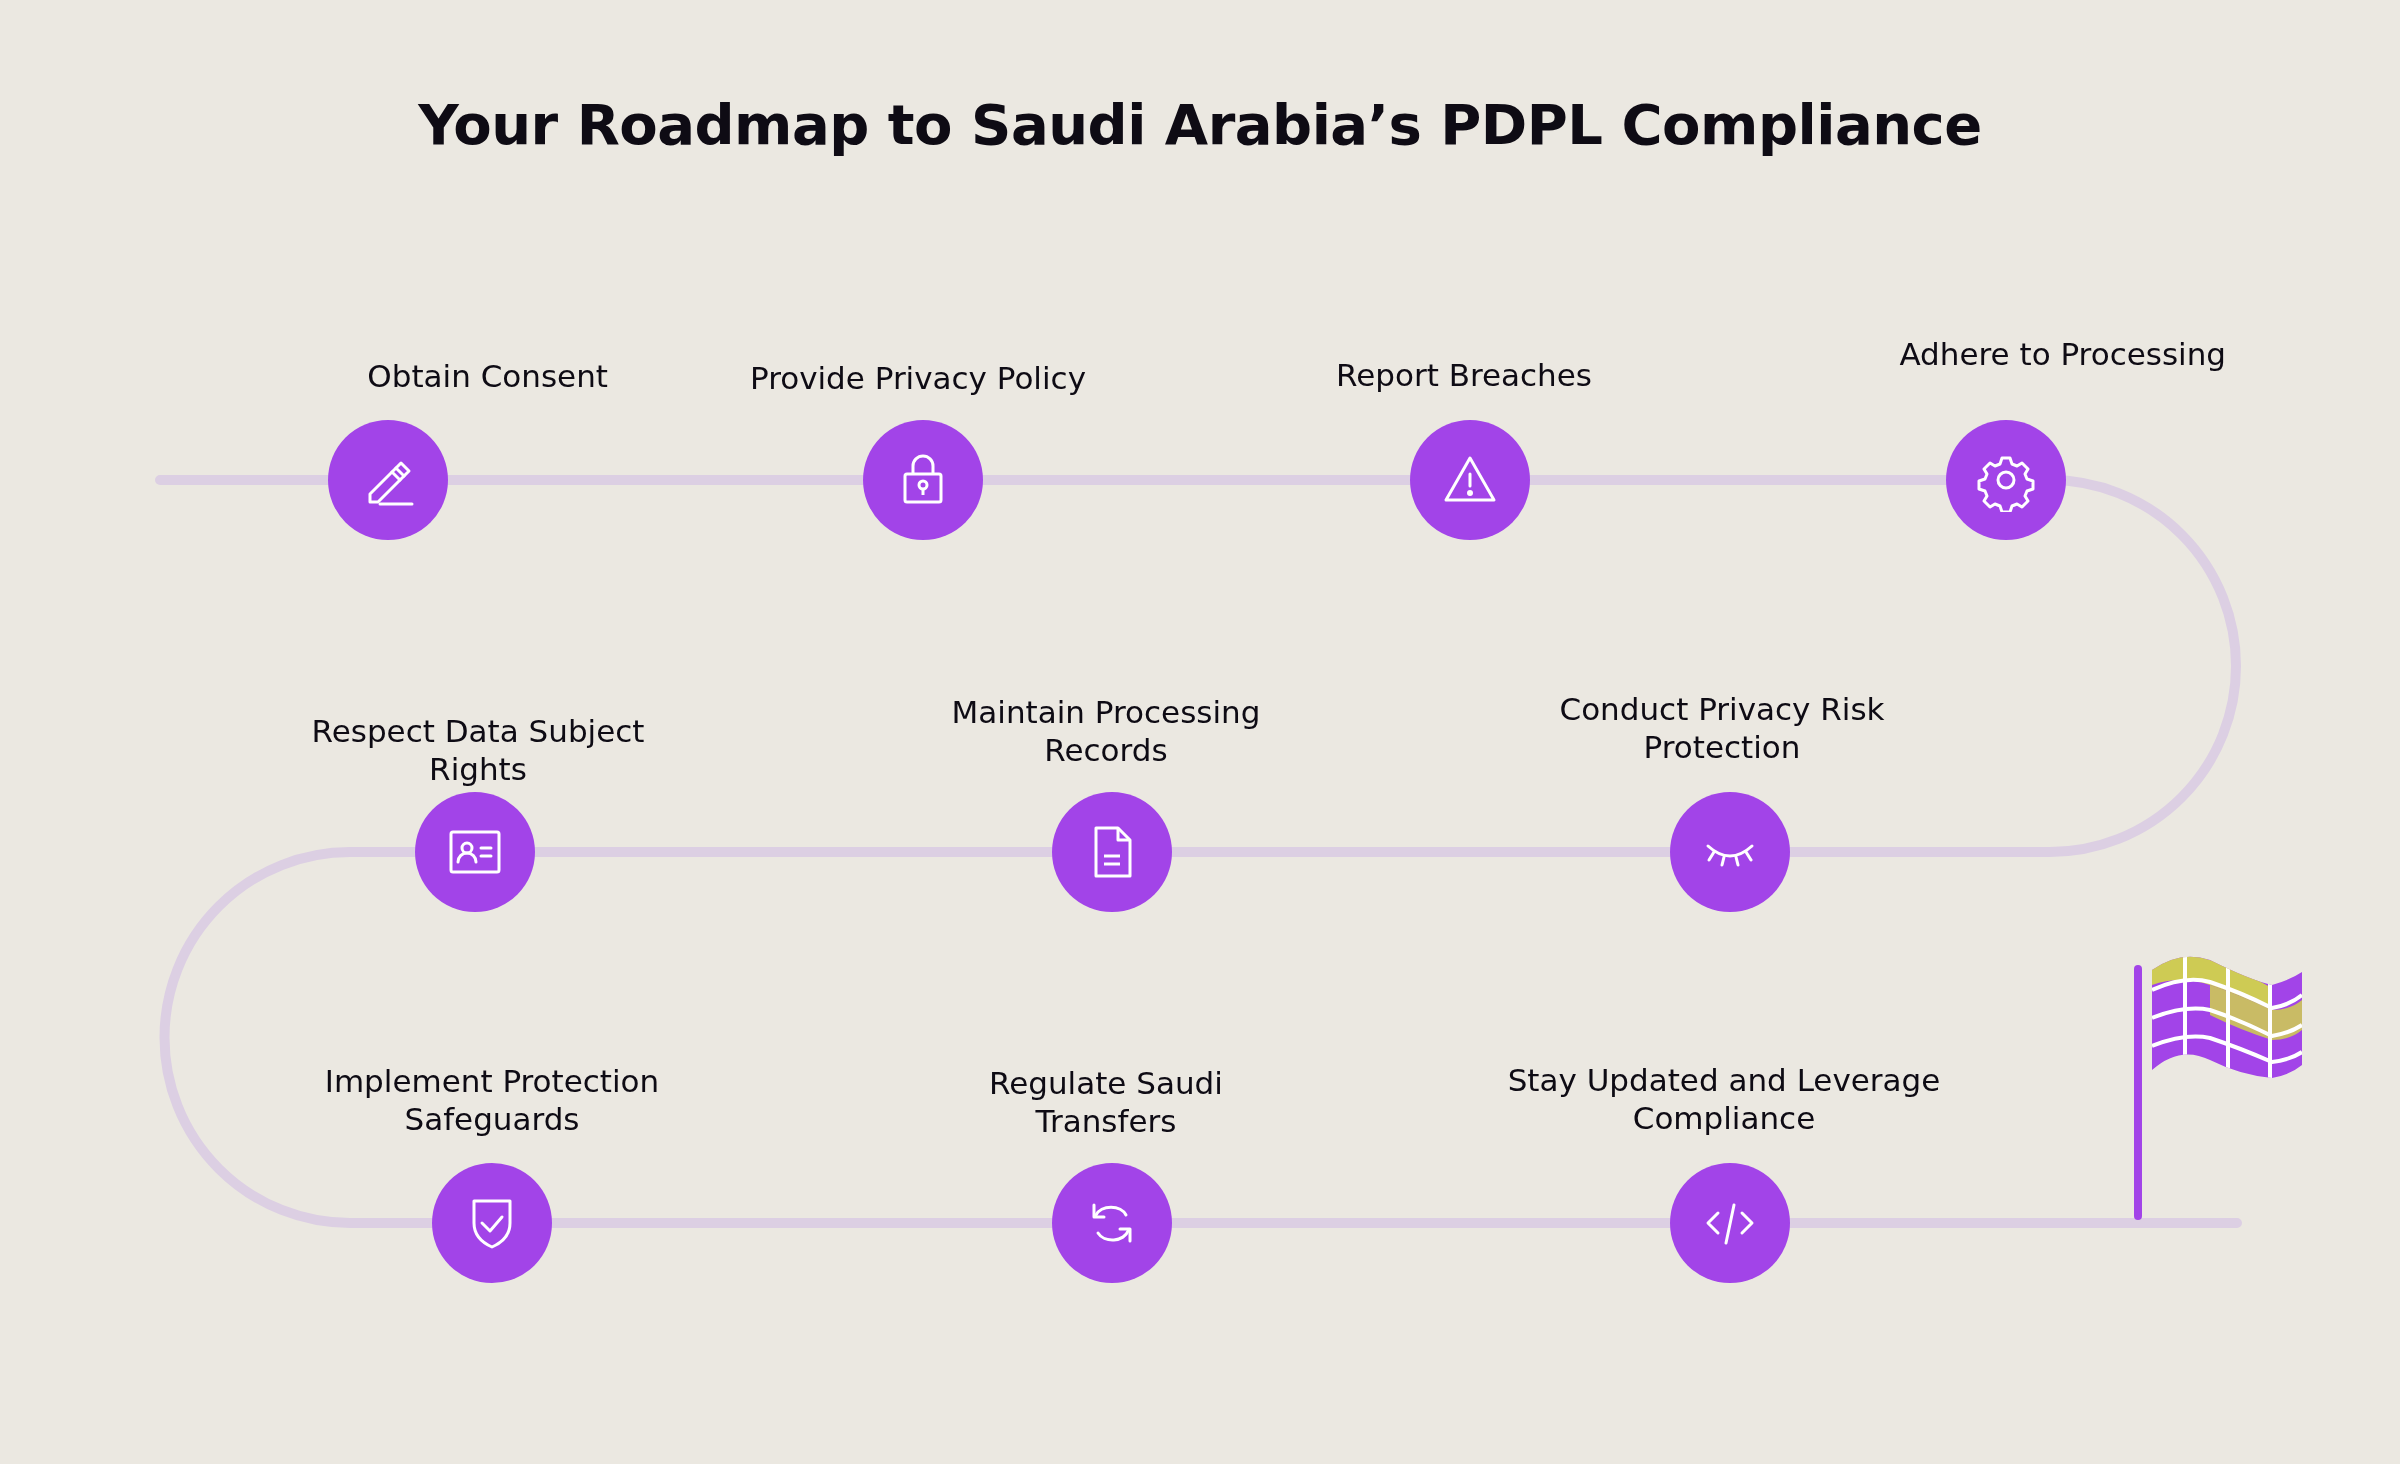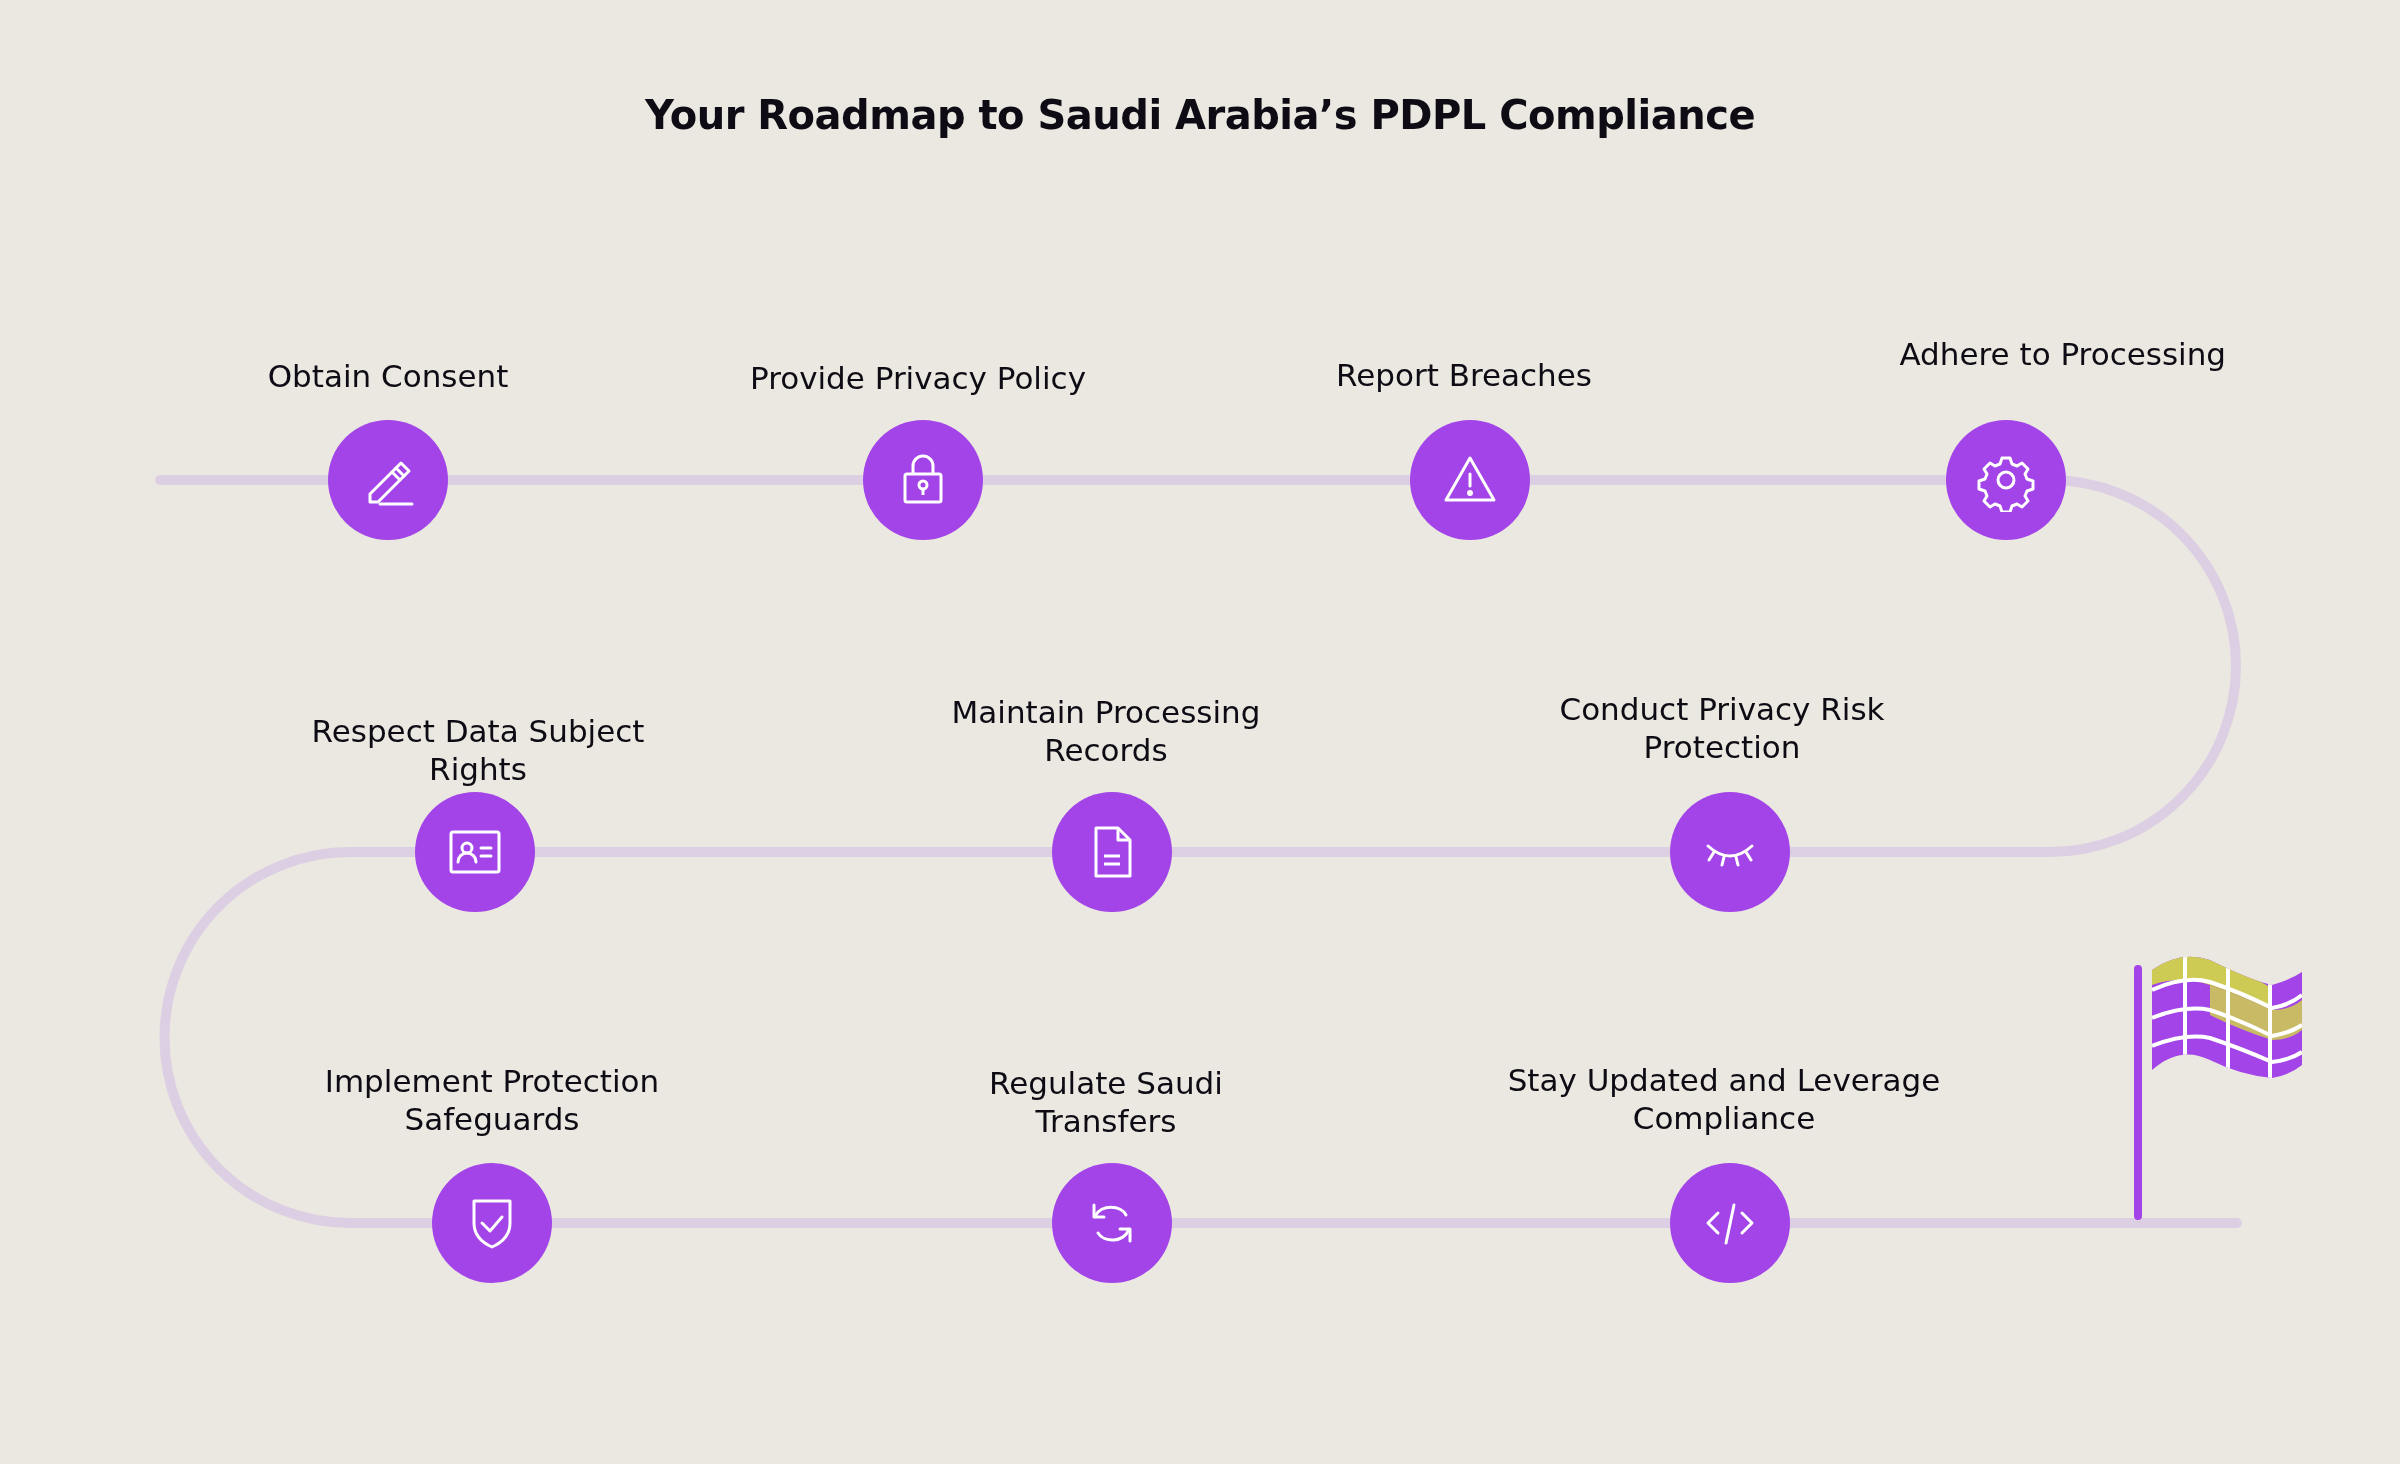--- a/index.html
+++ b/index.html
@@ -1,38 +1,38 @@
 <!DOCTYPE html>
 <html><head>
 <meta charset="utf-8">
 <style>
   html, body { margin:0; padding:0; }
   body { width:2400px; height:1464px; background:#ebe8e1; position:relative; overflow:hidden;
          font-family:"DejaVu Sans", "Liberation Sans", sans-serif; color:#0e0b14; }
   .title { position:absolute; left:0; top:92px; width:2400px; text-align:center;
-           font-size:40px; font-weight:600; letter-spacing:-0.5px; }
+           font-size:56px; font-weight:600; letter-spacing:-0.5px; }
   svg.track { position:absolute; left:0; top:0; }
   .node { position:absolute; width:120px; height:120px; margin-left:-60px; margin-top:-60px;
           border-radius:50%; background:#a244e8; display:flex; align-items:center; justify-content:center; }
   .node svg { width:64px; height:64px; }
   .label { position:absolute; width:440px; margin-left:-220px; text-align:center;
            font-size:31px; font-weight:500; line-height:38px; }
   .label span { display:block; }
   .flag { position:absolute; left:2130px; top:950px; }
 </style>
 </head>
 <body>
 
 <div class="title">Your Roadmap to Saudi Arabia’s PDPL Compliance</div>
 
 <svg class="track" width="2400" height="1464" viewBox="0 0 2400 1464">
   <path d="M160 480 L2050 480 A186 186 0 0 1 2050 852 L350 852 A185 185 0 0 0 350 1223 L2237 1223" fill="none" stroke="#dccfe3" stroke-width="10" stroke-linecap="round"></path>
 </svg>
 
-<div class="label" style="left:388px; top:357px;">
+<div class="label" style="left:388px; top:357px;text-align:right;">
   <span>Obtain Consent</span>
 </div>
 <div class="node" style="left:388px; top:480px;">
   <svg viewBox="0 0 64 64" fill="none" stroke="#fff" stroke-width="3" stroke-linejoin="round" stroke-linecap="round">
     <path d="M14 46 L40 20 L48 28 L22 54 L14 54 Z"></path>
       <path d="M36 24 L44 32"></path>
       <path d="M40 20 L45 15 L53 23 L48 28"></path>
       <path d="M24 56 L56 56"></path>
   </svg>
 </div>

